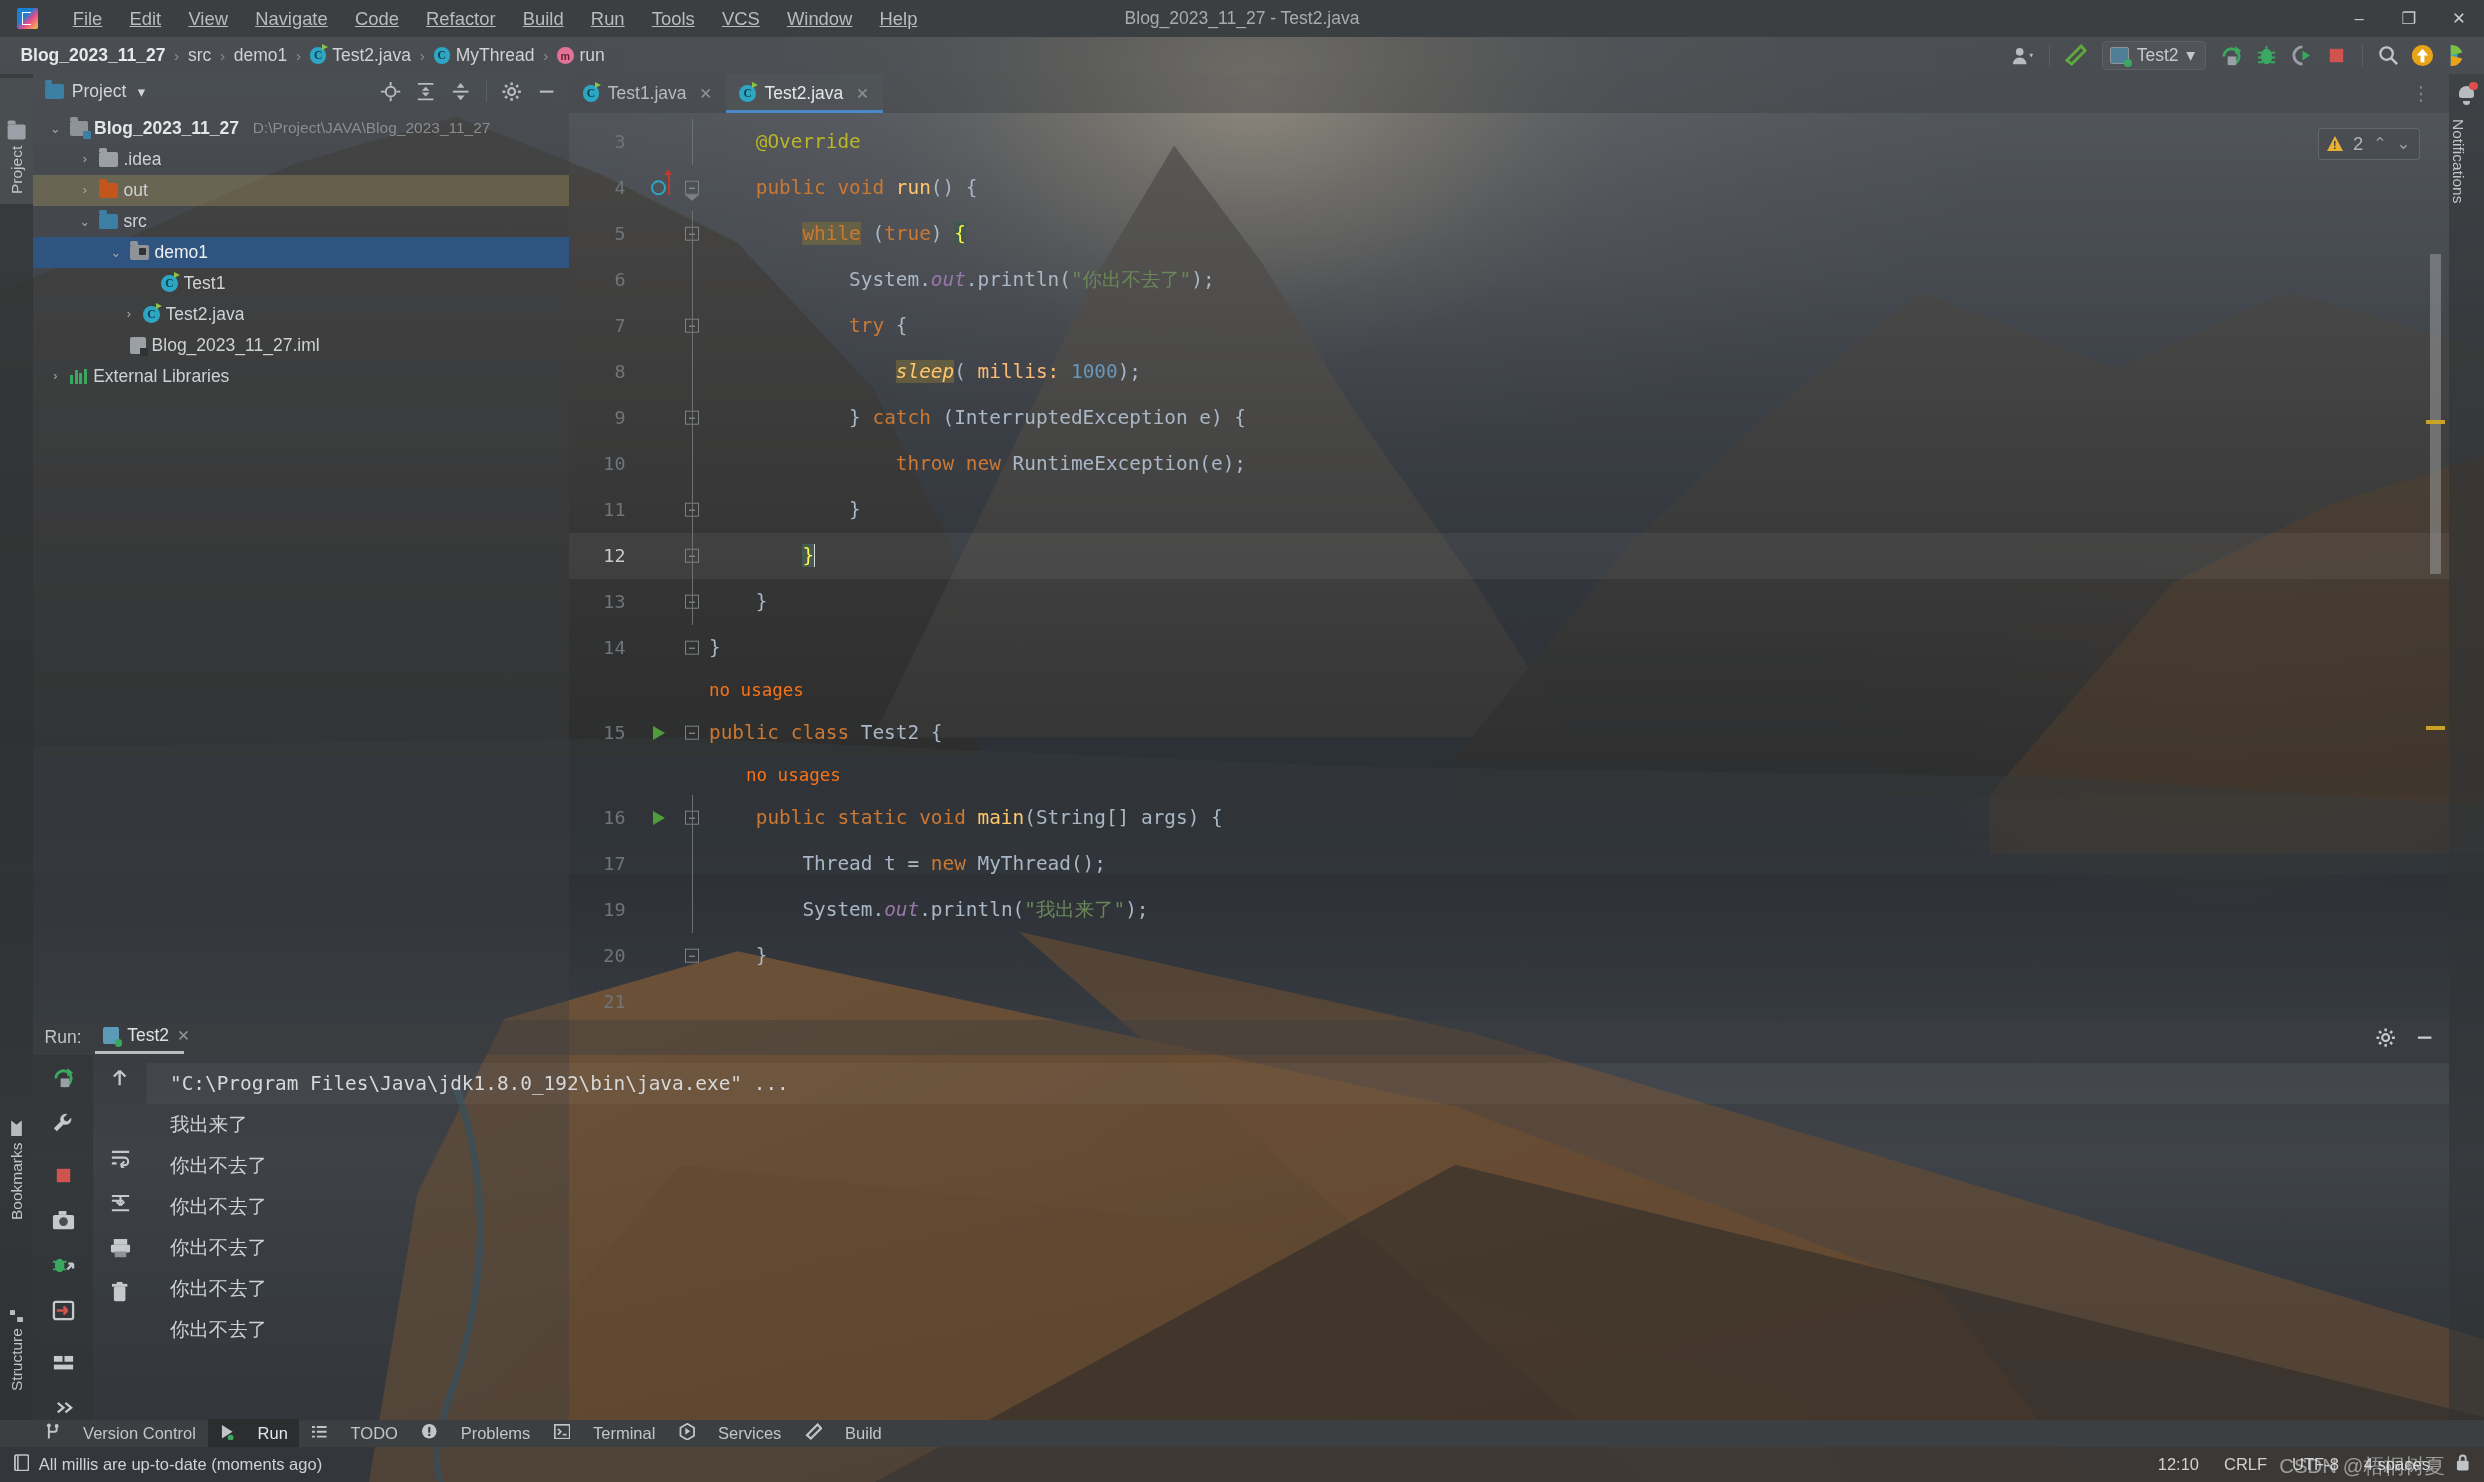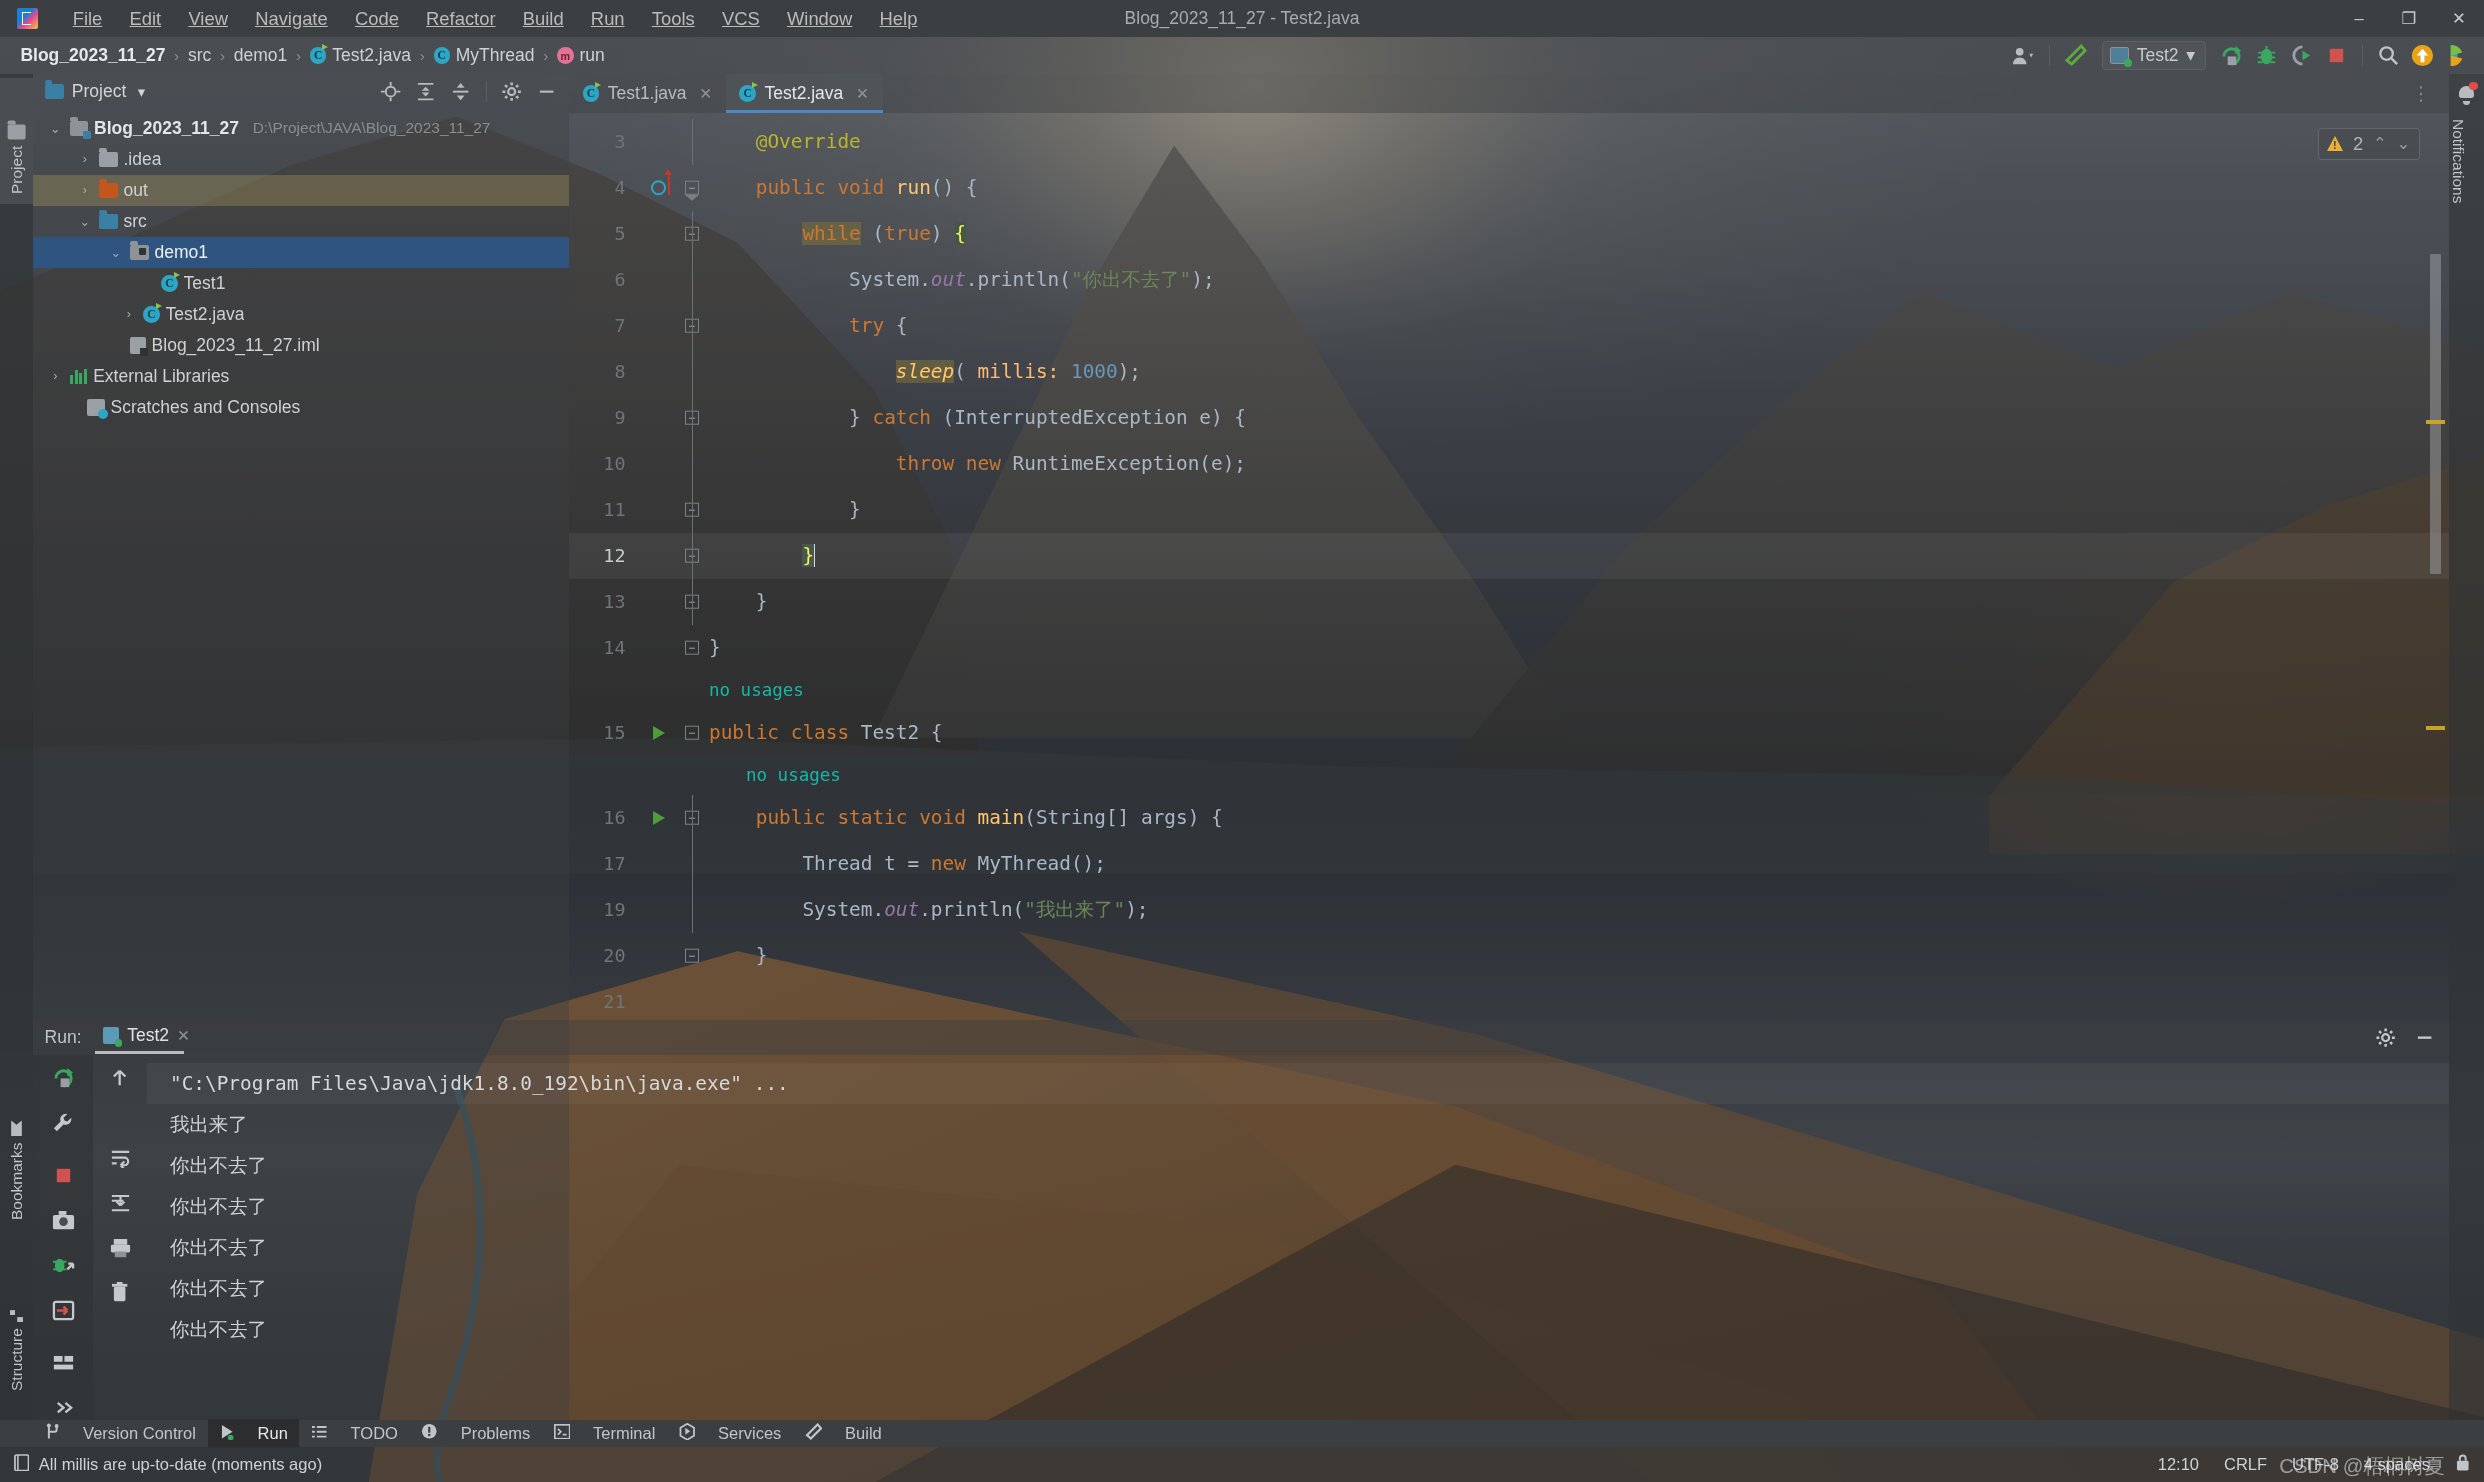--- a/index.html
+++ b/index.html
@@ -225,21 +225,21 @@
   }
   .bp-override {
     position:absolute; left:7.8px; top:50%; transform:translateY(-50%);
     width:15.5px;height:15.5px;border-radius:50%;border:2.9px solid #2da6c4;
   }
   .bp-arrow-up {
     position:absolute; left:25px; top:8.7px; width:1.9px; height:21.3px; background:#c0392b;
   }
   .bp-arrow-up::before{content:"";position:absolute;left:-3.9px;top:-4.9px;border-left:4.9px solid transparent;border-right:4.9px solid transparent;border-bottom:6.8px solid #c0392b;}
 
-  .hint { color:#14b8a6; font-style:normal; font-size:17.5px; font-family:"DejaVu Sans Mono", monospace; }
+  .hint { color:#f97316; font-style:normal; font-size:17.5px; font-family:"DejaVu Sans Mono", monospace; }
 
   
   .kw { color:#cc7832; }
   .txt { color:#a9b7c6; }
   .str { color:#6a8759; }
   .num2 { color:#6897bb; }
   .ann { color:#bbb529; }
   .fld { color:#9876aa; font-style:italic; }
   .mth { color:#ffc66d; }
   .st-mth { color:#ffc66d; font-style:italic; }
@@ -583,25 +583,20 @@
       <div class="tnode" style="padding-left:13.6px;">
         <span class="arrow">›</span>
         <span class="lib-icon">
           <i style="height:8.7px;"></i>
             <i style="height:14.6px;"></i>
             <i style="height:10.7px;"></i>
             <i style="height:15.5px;"></i>
         </span>
         <span class="tlabel">External Libraries</span>
       </div>
-      <div class="tnode" style="padding-left:31px;">
-        <span class="arrow"></span>
-        <span class="scratch-icon"></span>
-        <span class="tlabel">Scratches and Consoles</span>
-      </div>
     </div>
   </div>
 
   <div class="editor-area">
     <div class="tabs-row">
       <div class="tabs-row-bg"></div>
       <div class="etab">
         <span class="cls-icon run">C</span>
         <span>Test1.java</span>
         <span class="x">✕</span>

